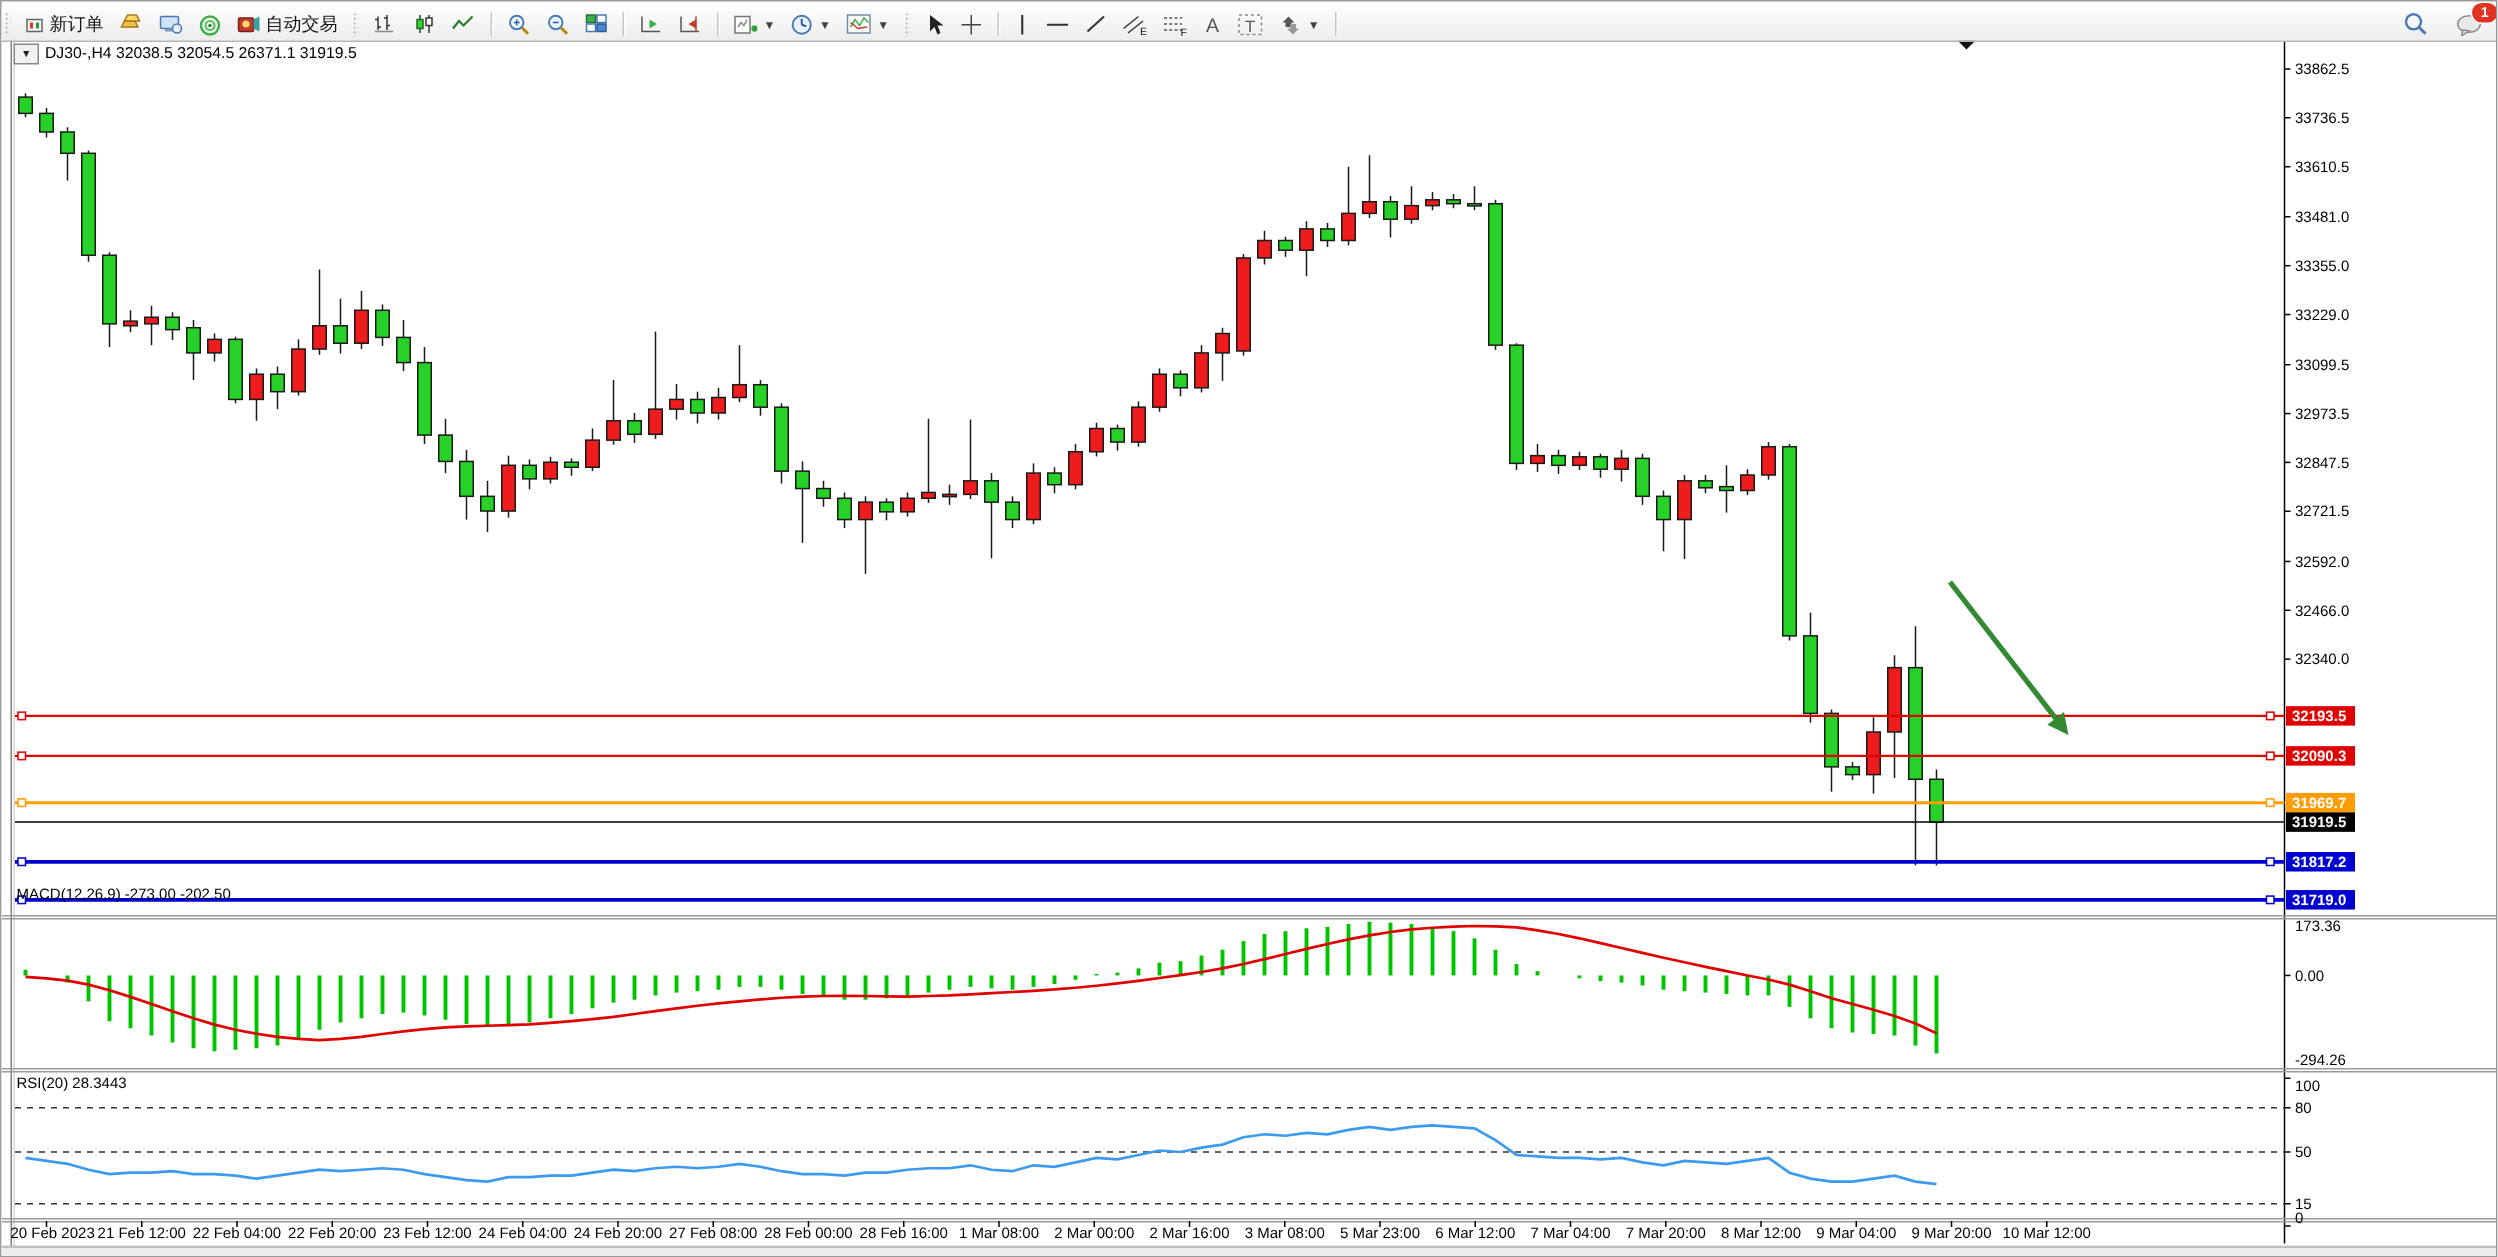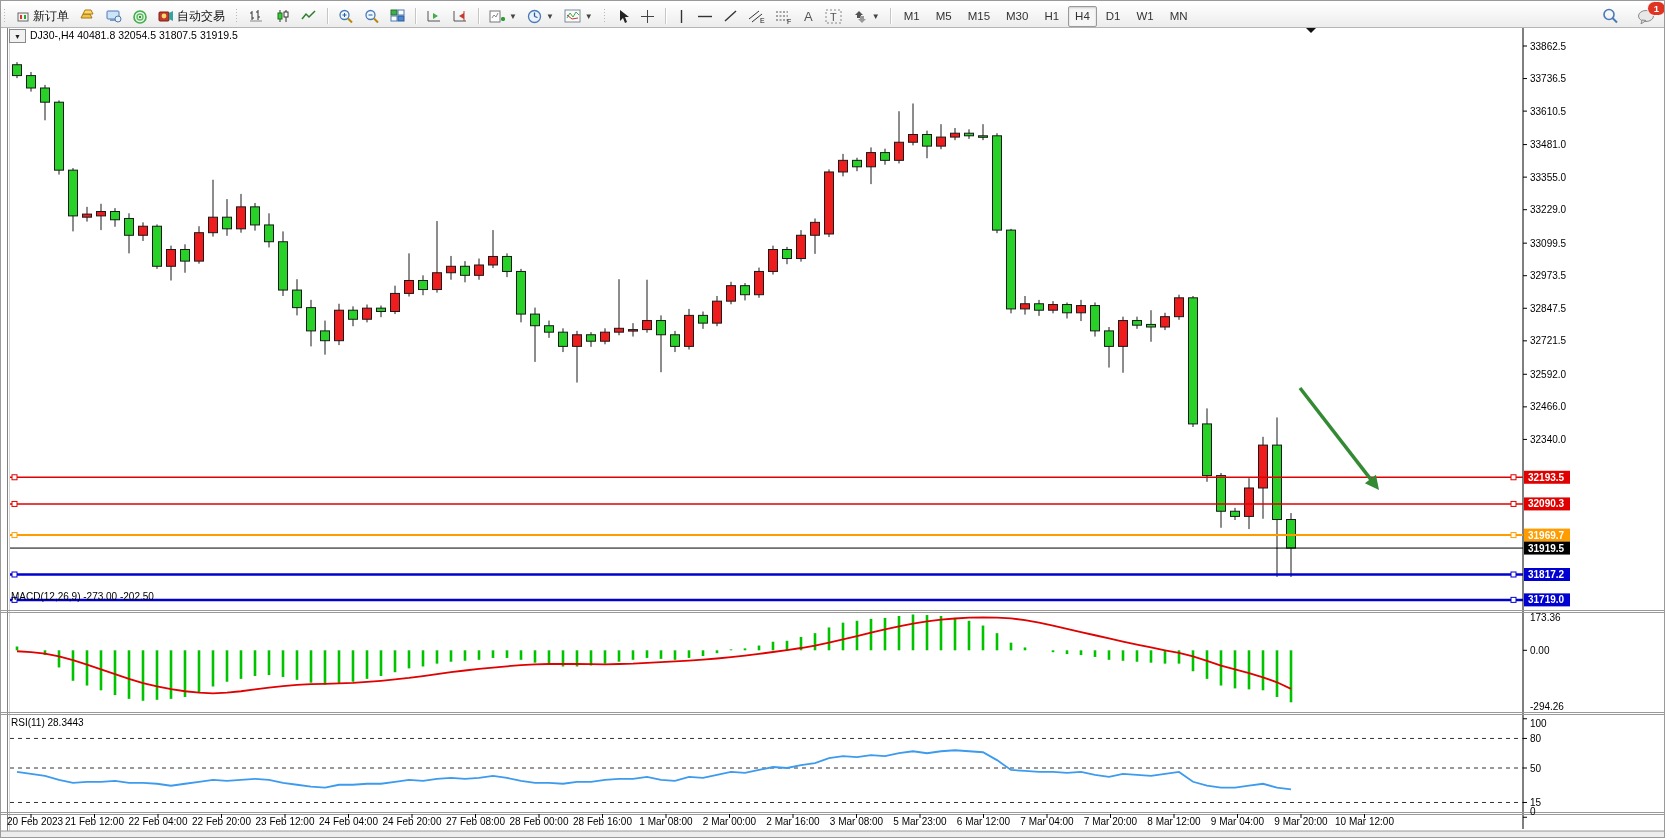--- a/index.html
+++ b/index.html
@@ -230,31 +230,20 @@
       </span>
       <span class="tb-btn">
         <svg width="16" height="15">
             <polygon points="4,2 8,6 6,6 6,9 2,9 2,6 0,6" transform="translate(3,0)" fill="#555"></polygon>
             <polygon points="12,13 8,9 10,9 10,6 14,6 14,9 16,9" transform="translate(-2,1)" fill="#999"></polygon>
           </svg>
         <span class="tb-caret">▼</span>
       </span>
     </div>
     <div class="tb-sep"></div>
-    <div class="tb-group" id="tf-group">
-        <span class="tf-btn">M1</span>
-        <span class="tf-btn">M5</span>
-        <span class="tf-btn">M15</span>
-        <span class="tf-btn">M30</span>
-        <span class="tf-btn">H1</span>
-        <span class="tf-btn active">H4</span>
-        <span class="tf-btn">D1</span>
-        <span class="tf-btn">W1</span>
-        <span class="tf-btn">MN</span>
-      </div>
     <div class="tb-right">
       <span class="tb-btn">
         <svg width="17" height="16">
             <circle cx="7" cy="6.5" r="5" fill="none" stroke="#4a7ab5" stroke-width="1.6"></circle>
             <line x1="10.5" y1="10" x2="15" y2="14.5" stroke="#4a7ab5" stroke-width="2"></line>
           </svg>
       </span>
       <span class="tb-btn" style="position:relative">
         <svg width="18" height="15">
             <ellipse cx="9" cy="7" rx="7.5" ry="5.5" fill="#e8e8e8" stroke="#8a8a8a"></ellipse>
@@ -670,20 +659,20 @@
         <line x1="1236.5" y1="813" x2="1236.5" y2="817" stroke="#000"></line>
         <text x="1236.5" y="824" font-size="10" fill="#000" text-anchor="middle">9 Mar 04:00</text>
         <line x1="1300" y1="813" x2="1300" y2="817" stroke="#000"></line>
         <text x="1300" y="824" font-size="10" fill="#000" text-anchor="middle">9 Mar 20:00</text>
         <line x1="1363.5" y1="813" x2="1363.5" y2="817" stroke="#000"></line>
         <text x="1363.5" y="824" font-size="10" fill="#000" text-anchor="middle">10 Mar 12:00</text>
         <line x1="0" y1="830" x2="1665" y2="830" stroke="#9a9a9a"></line>
       </svg>
 
     <div class="overlay" style="left:8px;top:6px;">
-      <span class="sym-drop">▼</span><span style="font-size:10.5px;">DJ30-,H4  40481.8 32054.5 31807.5 31919.5</span>
+      <span class="sym-drop">▼</span><span style="font-size:10.5px;">DJ30-,H4  32038.5 32054.5 26371.1 31919.5</span>
     </div>
     <div class="overlay" style="left:10px;top:568px;font-size:10px;">MACD(12,26,9) -273.00 -202.50</div>
-    <div class="overlay" style="left:10px;top:694px;font-size:10px;">RSI(11) 28.3443</div>
+    <div class="overlay" style="left:10px;top:694px;font-size:10px;">RSI(20) 28.3443</div>
   </div>
 
   <div class="bottom-strip"></div>
 </div>
 
 </body></html>

